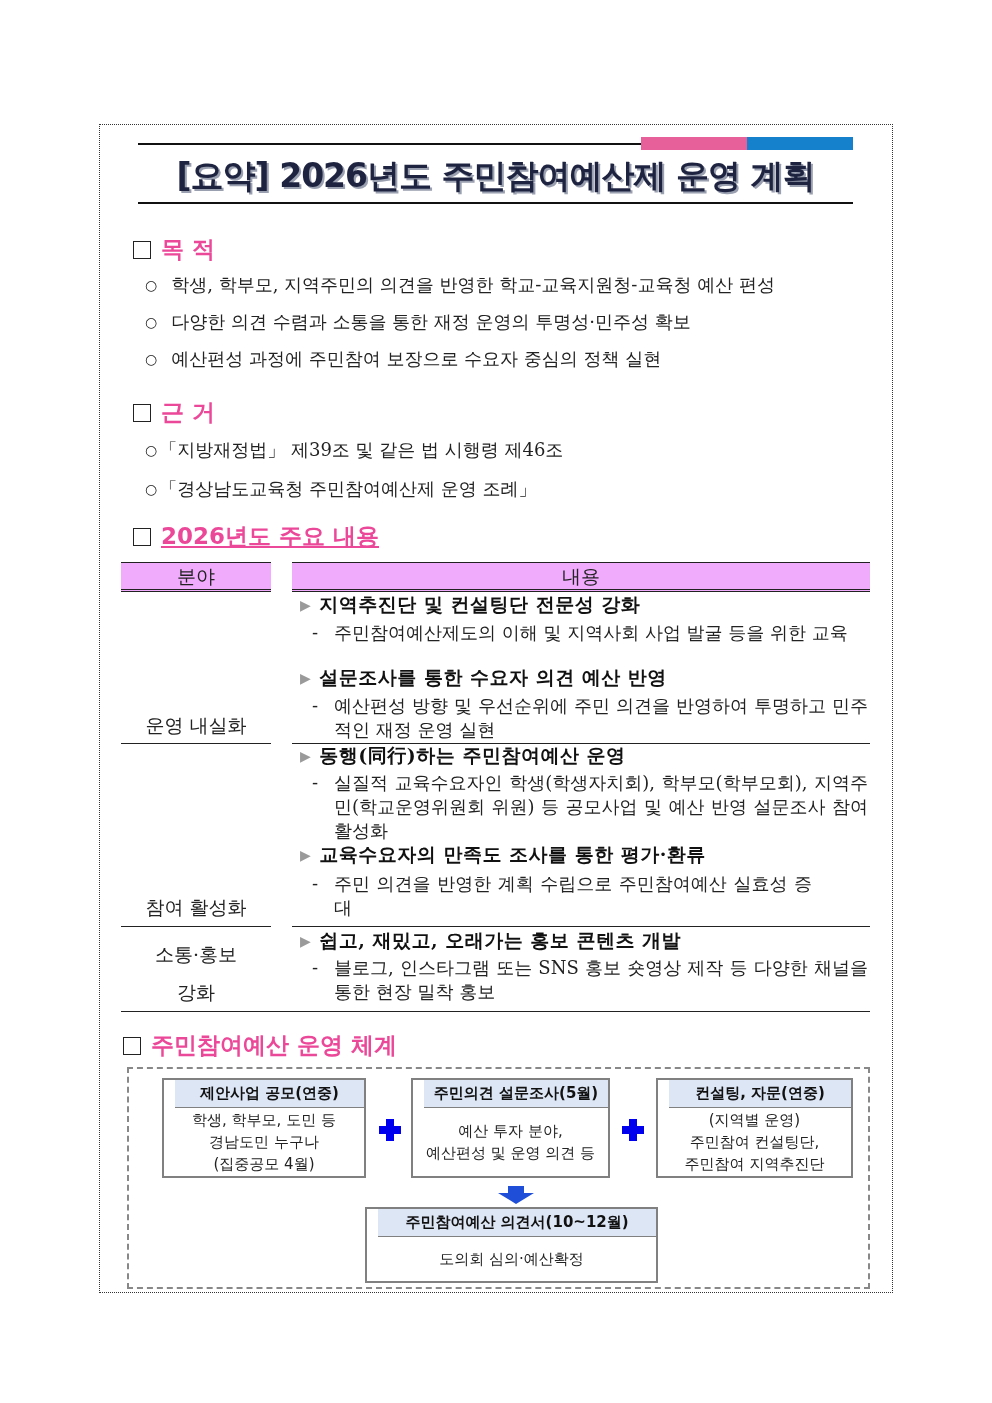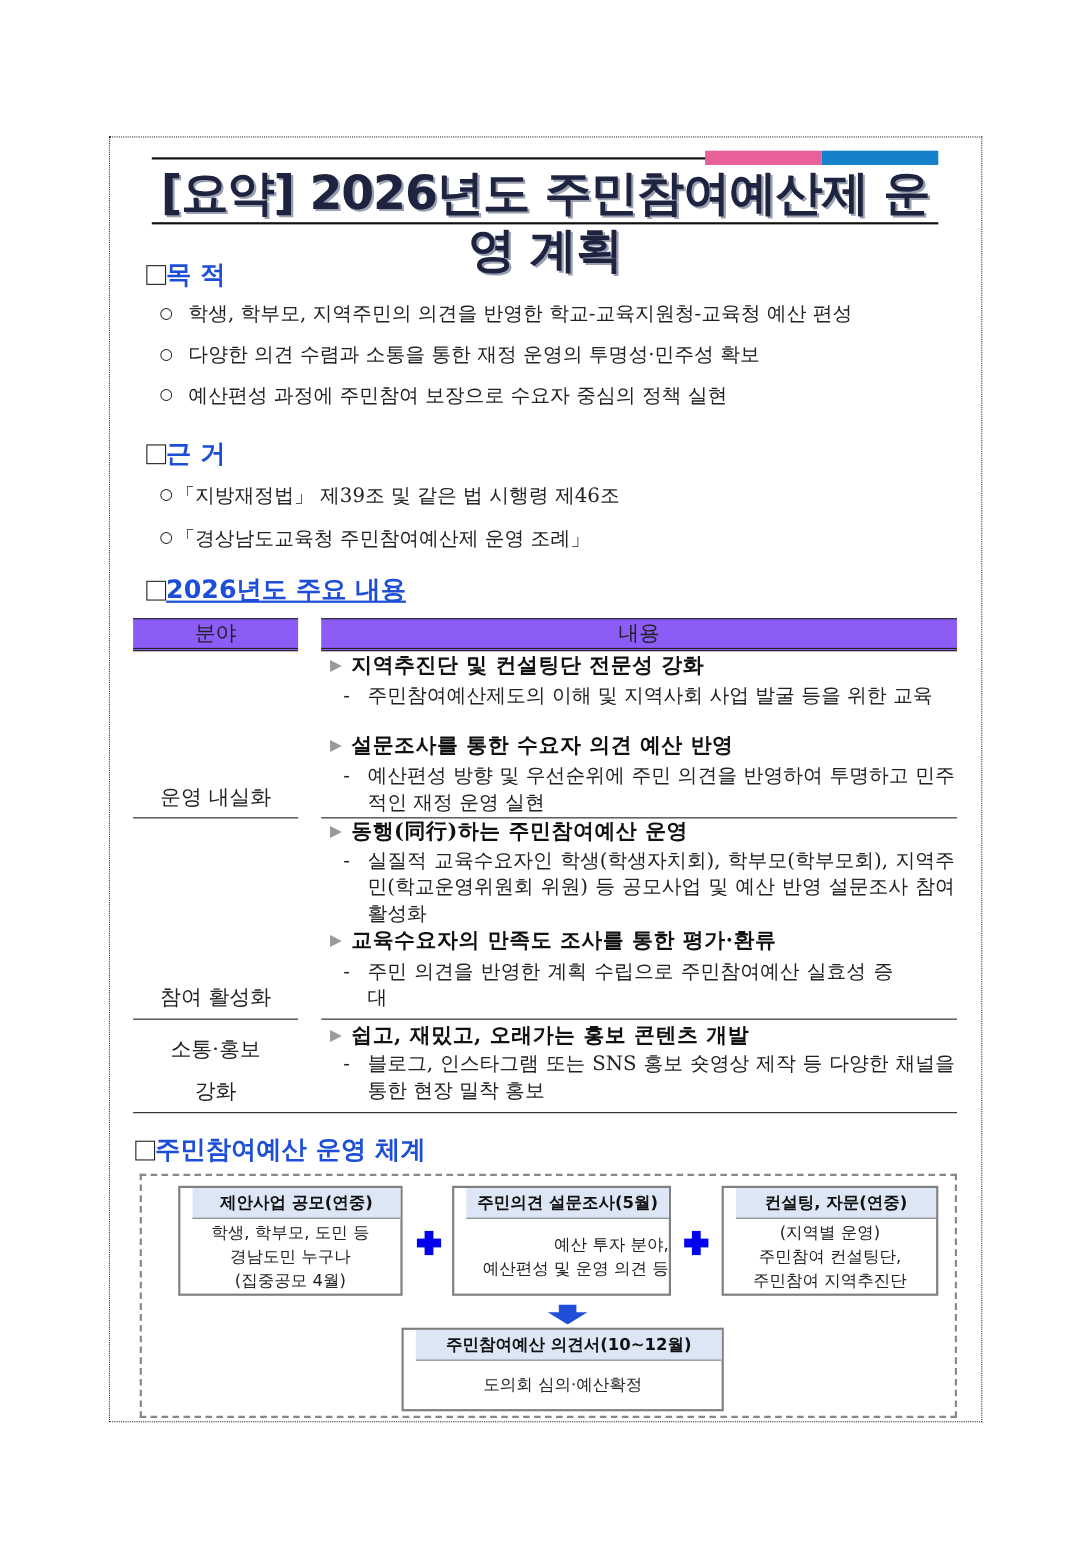--- a/index.html
+++ b/index.html
@@ -11,42 +11,42 @@
     border: 1px dotted #333;
   }
 
   
   .title-topline { position: absolute; left: 138px; top: 143px; width: 504px; height: 2px; background: #111; }
   .title-bar-pink { position: absolute; left: 641px; top: 137px; width: 106px; height: 13px; background: #e8609a; }
   .title-bar-blue { position: absolute; left: 747px; top: 137px; width: 106px; height: 13px; background: #1580cc; }
   .title-text {
     position: absolute; left: 138px; top: 150px; width: 715px; height: 52px;
     text-align: center; font-family: "DejaVu Sans", sans-serif; font-weight: bold;
-    font-size: 43px; letter-spacing: -1px; color: #1e2340;
+    font-size: 33px; letter-spacing: -1px; color: #1e2340;
     text-shadow: 2px 2px 0 #9aa0b0;
     line-height: 52px;
   }
   .title-bottomline { position: absolute; left: 138px; top: 202px; width: 715px; height: 2px; background: #111; }
 
   
   .section-heading {
     position: absolute; left: 133px; font-family: "DejaVu Sans", sans-serif; font-weight: bold;
-    font-size: 23px; color: #1d4ed8; display: flex; align-items: center; 
+    font-size: 23px; color: #ec4899; display: flex; align-items: center; gap: 10px;
   }
   .checkbox-icon { width: 18px; height: 18px; border: 1.5px solid #222; display: inline-block; background:#fff; }
 
   .bullet {
     position: absolute; left: 145px; font-size: 18px; color: #222; display: flex; gap: 14px; white-space: nowrap;
     font-family: "DejaVu Serif", serif;
   }
   .bullet .circle-icon { font-size: 14px; line-height: 24px; }
   .bullet.tight { gap: 2px; }
 
   
-  .tbl-head { position: absolute; top: 562px; height: 30px; background: #8b5cf6;
+  .tbl-head { position: absolute; top: 562px; height: 30px; background: #f0abfc;
     border-top: 1px solid #222; border-bottom: 3px double #222;
     text-align: center; font-size: 19px; line-height: 26px; color: #222; }
   .tbl-head.col1 { left: 121px; width: 150px; }
   .tbl-head.col2 { left: 292px; width: 578px; }
 
   .row-label { position: absolute; left: 121px; width: 150px; text-align: center; font-size: 19px; color: #222; display:flex; align-items:center; justify-content:flex-end; flex-direction:column; line-height: 38px;}
   .row-line-left { position: absolute; left: 121px; width: 150px; height: 1px; background: #222; }
   .row-line-right { position: absolute; left: 292px; width: 578px; height: 1px; background: #222; }
 
   .item-head { position: absolute; left: 300px; font-size: 19px; font-weight: bold; color: #111; white-space: nowrap; display: flex; align-items: center; gap: 8px; letter-spacing: 0.5px;}
@@ -187,21 +187,21 @@
     <span>학생, 학부모, 도민 등</span>
     <span>경남도민 누구나</span>
     <span>(집중공모 4월)</span>
   </div>
 </div>
 
 <span class="plus-icon" style="left:379px; top:1119px;"></span>
 
 <div class="flow-box" style="left:411px; top:1078px; width:199px; height:100px;">
   <div class="fb-head">주민의견 설문조사(5월)</div>
-  <div class="fb-body" style="height:68px;text-align:right;">
+  <div class="fb-body" style="height:68px;">
     <span>예산 투자 분야,</span>
     <span>예산편성 및 운영 의견 등</span>
   </div>
 </div>
 
 <span class="plus-icon" style="left:622px; top:1119px;"></span>
 
 <div class="flow-box" style="left:656px; top:1078px; width:197px; height:100px;">
   <div class="fb-head">컨설팅, 자문(연중)</div>
   <div class="fb-body" style="height:68px;">

